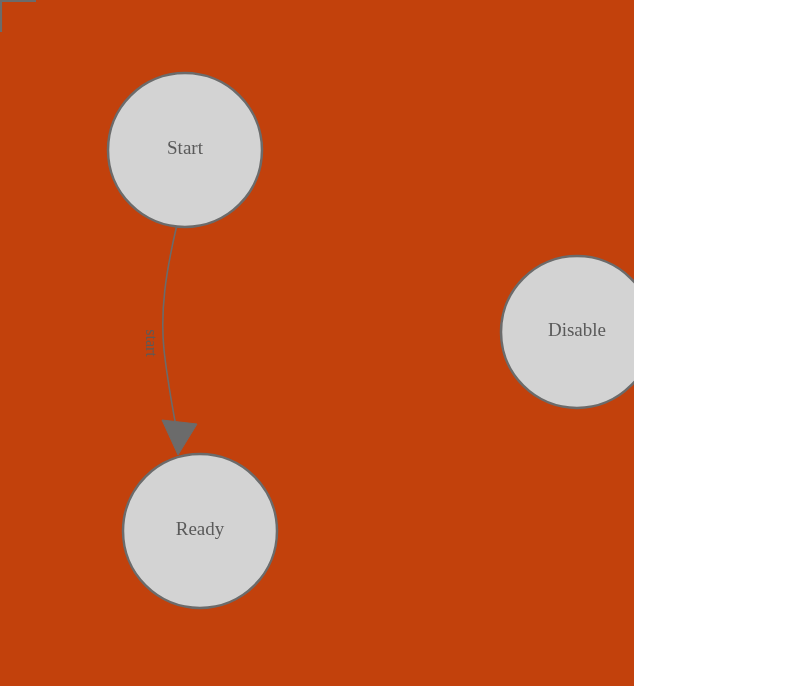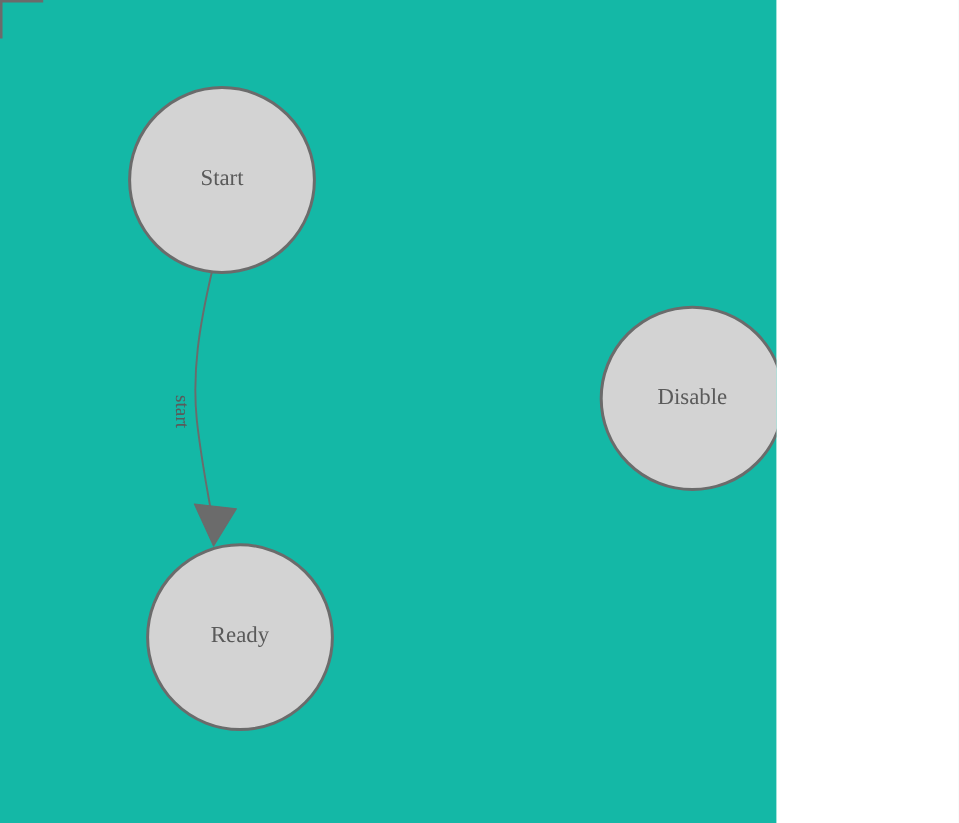--- a/index.html
+++ b/index.html
@@ -42,21 +42,21 @@
     dominant-baseline: middle;
     pointer-events: none;
   }
   .state-circle {
     cursor: pointer;
   }
 </style>
 </head>
 <body>
 
-<div id="canvas" style="width: 634px; height: 686px; background: #14b8a6; padding-left: 13px;">
+<div id="canvas" style="width: 634px; height: 686px; background: #c2410c;">
   <svg id="diagram-svg" viewBox="0 0 799 686" xmlns="http://www.w3.org/2000/svg" style="width: 799px; height: 686px;">
 
     <path id="corner-mark" fill="none" stroke="#6b6b6b" stroke-width="2.2" stroke-linecap="butt" d="M 1 32 L 1 1 L 36 1"></path>
 
     <g>
       <path id="edge-path-0" fill="none" stroke="#6b6b6b" stroke-width="1.6" stroke-linecap="round" d="M 176.5 226.8 C 166 272 160 310 164 350 C 168 386 174 414 177.5 436"></path>
       <polygon id="edge-arrow-0" fill="#6b6b6b" stroke="#6b6b6b" stroke-width="1" stroke-linejoin="round" points="162,420 197,424 178,455"></polygon>
       <text id="edge-label-0" class="edge-label" x="150" y="343" transform="rotate(90 150 343)" fill="#5a5a5a">start</text>
     </g>
 

